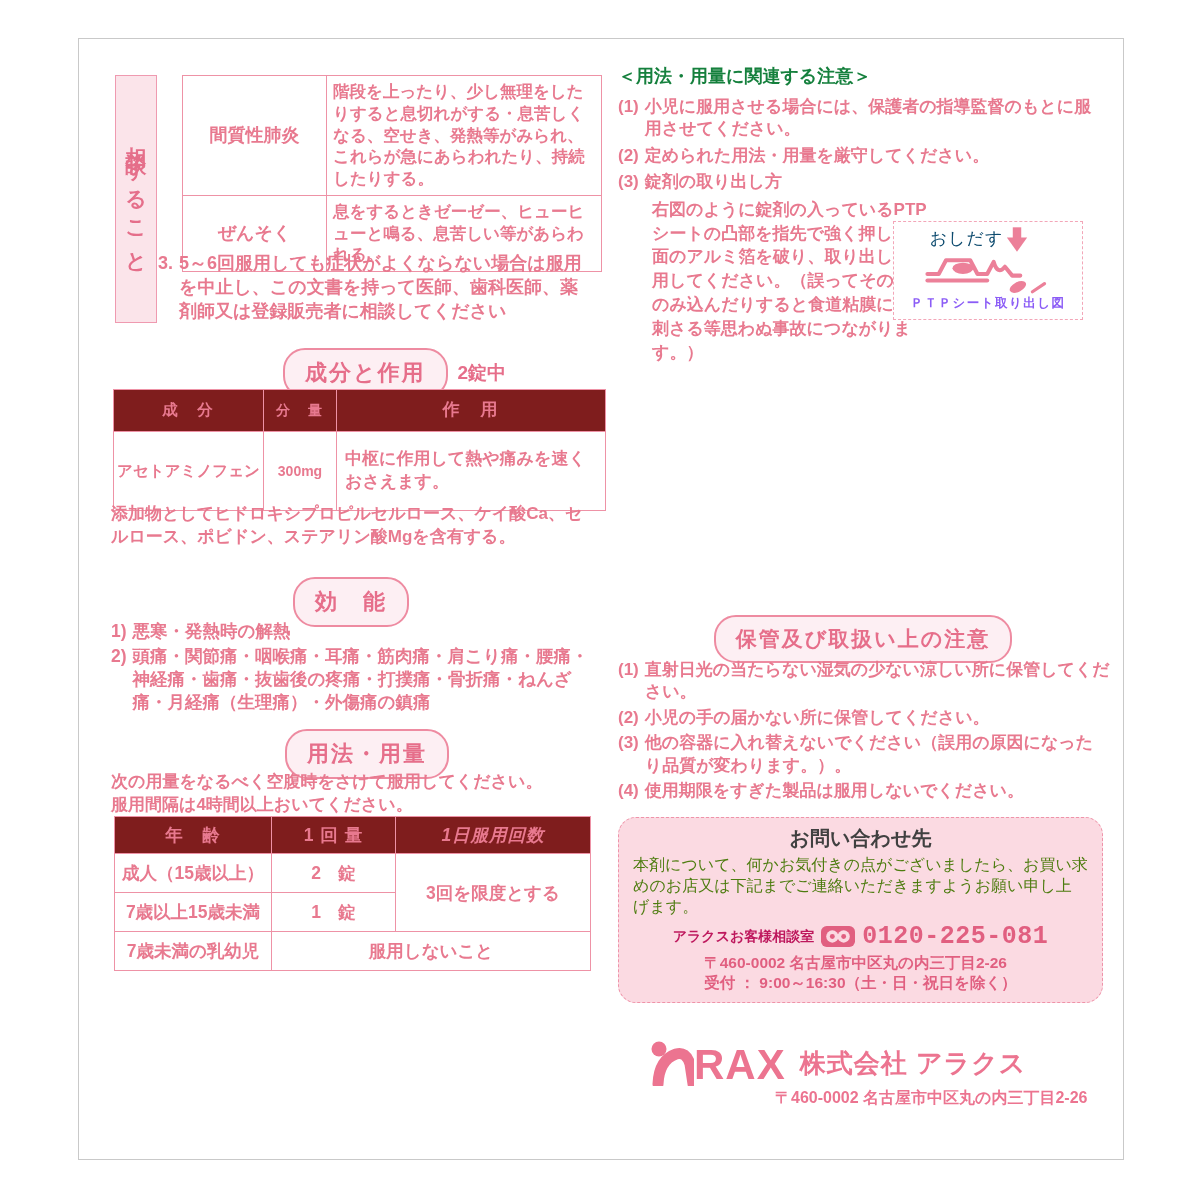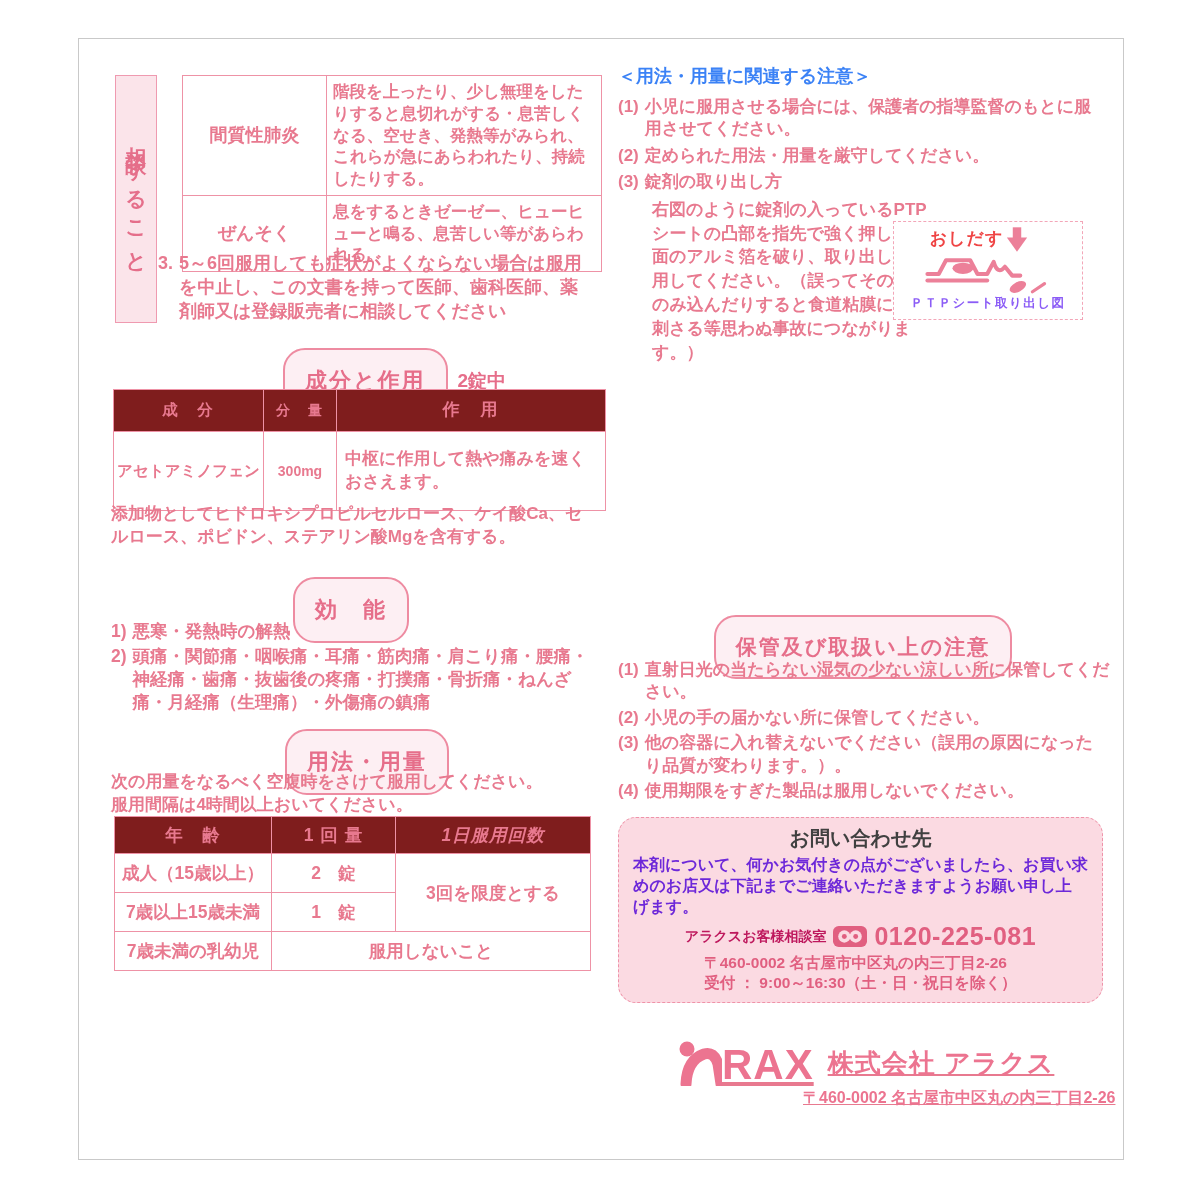--- a/index.html
+++ b/index.html
@@ -33,21 +33,21 @@
   .consult-table tr:first-child .desc{height:100px;}
   .consult-table tr:last-child .desc{height:64px;}
 
   .hang{display:flex;font-weight:600;line-height:1.32;}
   .hang .no{flex:0 0 auto;margin-right:6px;}
   .consult-item3{left:158px;top:252px;width:436px;font-size:18px;}
 
   .badge{
     display:inline-block;border:2px solid #ee8ba1;border-radius:22px;
     background:#fdeff3;color:#e66e8a;font-weight:700;
-    font-size:22px;letter-spacing:2px;padding:16px 20px;white-space:nowrap;
+    font-size:22px;letter-spacing:2px;padding:8px 20px;white-space:nowrap;
   }
   .badge-row{display:flex;align-items:center;gap:10px;}
   .per-label{font-size:19px;font-weight:700;color:#e66e8a;}
 
   .ing-badge{left:283px;top:348px;}
   .ing-table{left:113px;top:389px;}
   .ing-table th{font-size:18px;height:33px;letter-spacing:2px;}
   .ing-table td{font-weight:600;height:70px;}
   .ing-table .c-name{width:147px;text-align:center;font-size:15.5px;}
   .ing-table .c-amt{width:70px;text-align:center;font-size:14px;}
@@ -64,53 +64,53 @@
   .dose-intro{left:111px;top:770px;width:480px;}
   .dose-table{left:114px;top:816px;}
   .dose-table th{font-size:17.5px;height:34px;letter-spacing:1px;}
   .dose-table td{font-weight:600;font-size:17.5px;text-align:center;height:36px;}
   .dose-table .c-age{width:154px;}
   .dose-table .c-amt{width:121px;}
   .dose-table .c-freq{width:192px;font-style:italic;}
 
   
   .usage-head{left:618px;top:64px;font-size:18px;font-weight:700;color:#e5688а;}
-  .usage-head{color:#3b82f6;}
+  .usage-head{color:#15803d;}
   .usage-list{left:618px;top:96px;width:490px;font-size:17px;}
   .usage-list .hang{margin-bottom:4px;}
   .usage-sub{margin-left:34px;width:282px;font-weight:600;line-height:1.4;font-size:17px;}
 
   .ptp-box{
     left:893px;top:221px;width:190px;height:99px;
     border:1.5px dashed #f3a6b8;background:#fff;
     display:flex;flex-direction:column;align-items:center;justify-content:space-between;
     padding:5px 4px 7px 4px;box-sizing:border-box;
   }
   .ptp-head{display:flex;align-items:flex-start;gap:3px;margin-right:18px;}
-  .ptp-head .lbl{font-size:17px;font-weight:700;color:#ef4444;letter-spacing:1px;}
+  .ptp-head .lbl{font-size:17px;font-weight:400;color:#0c4a6e;letter-spacing:1px;}
   .ptp-caption{font-size:12.5px;font-weight:700;letter-spacing:1.5px;color:#8b5cf6;}
 
   .storage-badge{left:618px;top:615px;width:490px;text-align:center;}
   .storage-badge .badge{font-size:21px;}
   .storage-list{left:618px;top:659px;width:492px;font-size:17px;}
   .storage-list .hang{margin-bottom:3px;}
 
   .contact-box{
     left:618px;top:817px;width:485px;min-height:146px;box-sizing:border-box;
     background:#fbdae2;border:1.8px dashed #ef93a9;border-radius:18px;
     padding:7px 14px 9px 14px;
   }
   .contact-title{text-align:center;font-size:20px;font-weight:700;color:#404040;margin-bottom:3px;}
-  .contact-body{font-size:16px;font-weight:700;line-height:1.3;color:#6d28d9;}
+  .contact-body{font-size:16px;font-weight:400;line-height:1.3;color:#4d7c0f;}
   .contact-dial{display:flex;align-items:center;justify-content:center;gap:7px;margin-top:5px;}
   .contact-dept{font-size:14px;font-weight:700;color:#be185d;}
-  .contact-phone{font-size:25px;font-weight:700;color:#e15f80;letter-spacing:0.5px;}
+  .contact-phone{font-size:25px;font-weight:700;color:#e15f80;letter-spacing:0.5px;font-family:Liberation Mono, monospace;}
   .contact-lines{width:max-content;margin:2px auto 0 auto;text-align:left;font-size:15.5px;font-weight:700;color:#e15f80;line-height:1.28;}
 
-  .footer{left:678px;top:1040px;width:470px;text-decoration:underline;}
+  .footer{left:650px;top:1040px;width:470px;}
   .footer-row{display:flex;align-items:center;gap:14px;}
   .logo-mark{display:flex;align-items:flex-end;}
   .logo-letters{font-size:42px;font-weight:800;color:#ec7490;letter-spacing:1px;line-height:1;}
   .footer-company{font-size:26px;font-weight:700;color:#ec7490;letter-spacing:1px;}
   .footer-address{margin-left:125px;margin-top:2px;font-size:16px;font-weight:600;color:#ec7490;}
 
   svg .pk{fill:#ec8099;}
   svg .pk-s{stroke:#ec8099;fill:none;}
 </style>
 </head>

